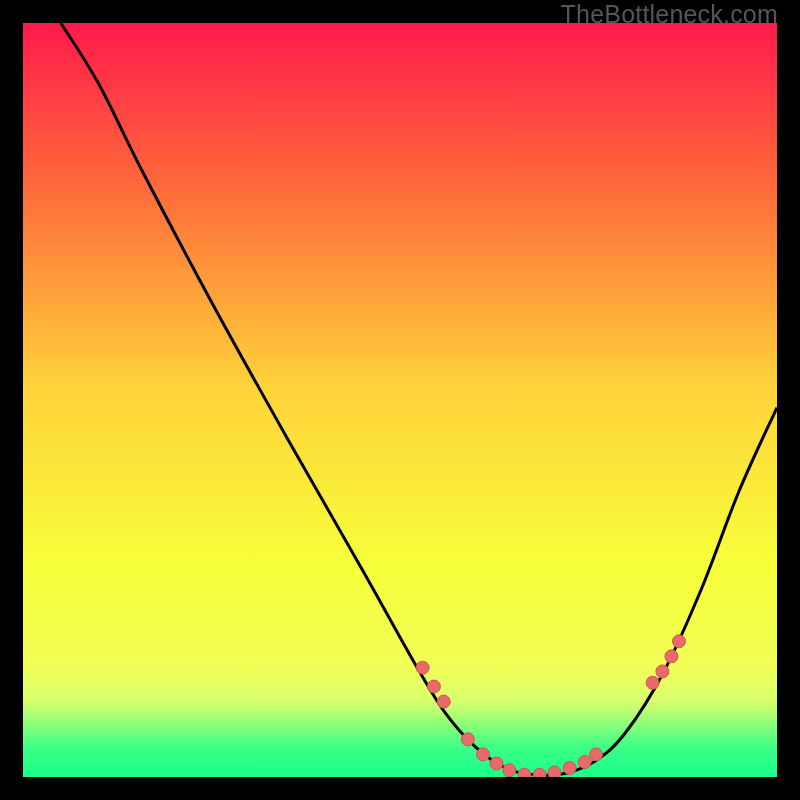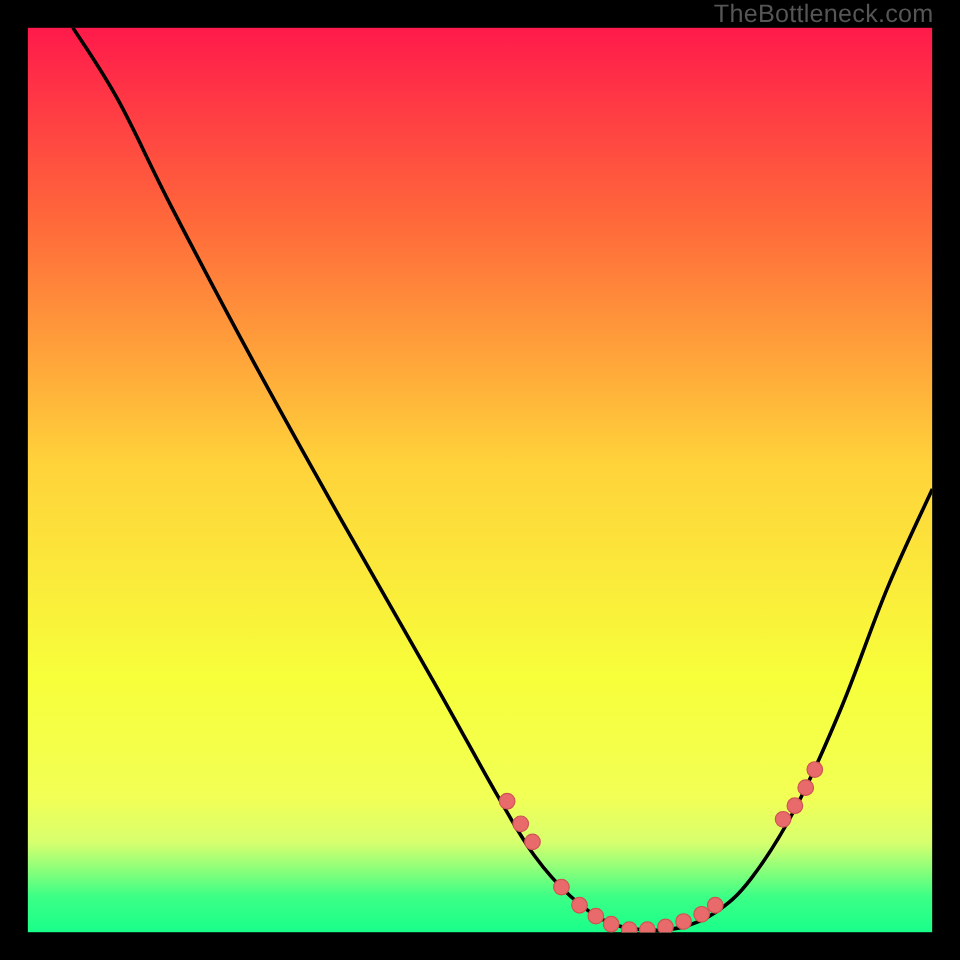--- a/index.html
+++ b/index.html
@@ -24,21 +24,21 @@
     left: 5px;
     top: 5px;
     width: 754px;
     height: 754px;
   }
   .watermark {
     position: absolute;
     top: 0px;
     right: 22px;
     color: #565656;
-    font-size: 21px;
+    font-size: 25px;
     font-weight: 500;
     letter-spacing: 0.2px;
   }
   svg { display: block; }
 </style>
 </head>
 <body>
 
 <div class="frame">
   <svg class="plot" viewBox="0 0 754 754">

